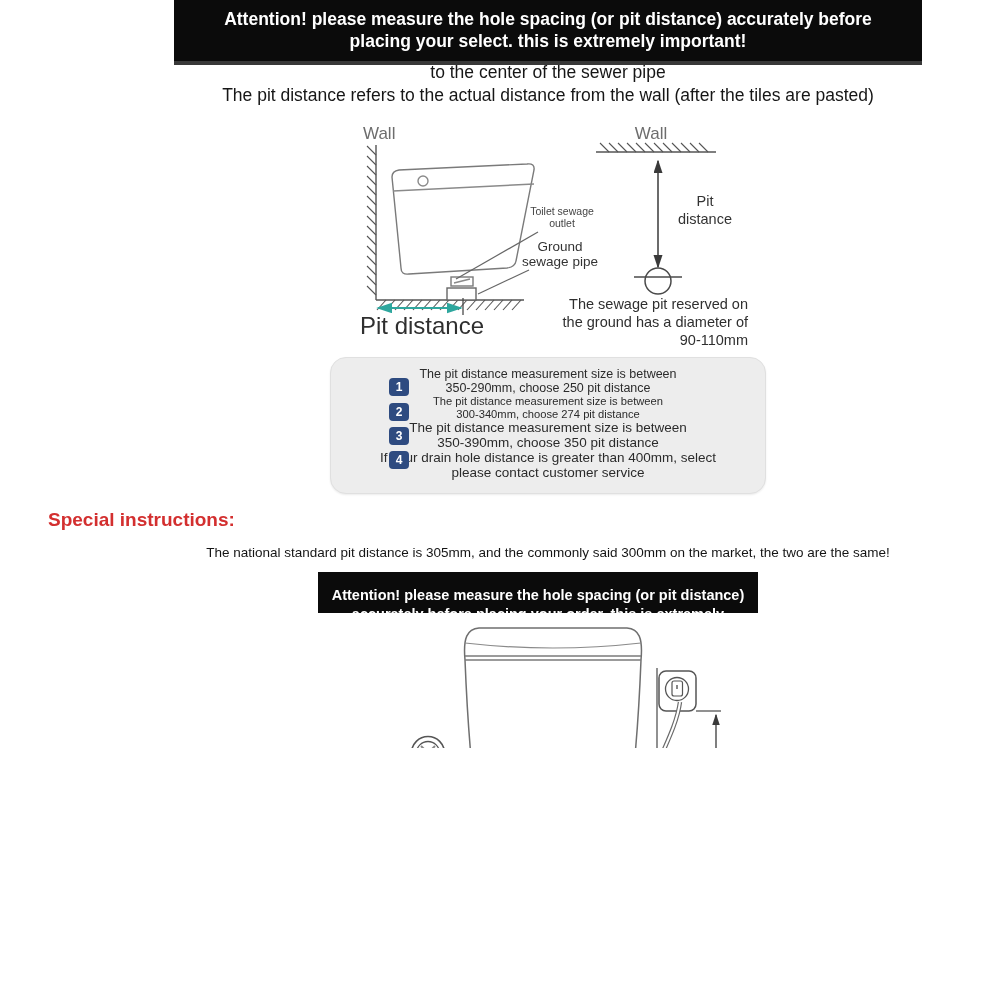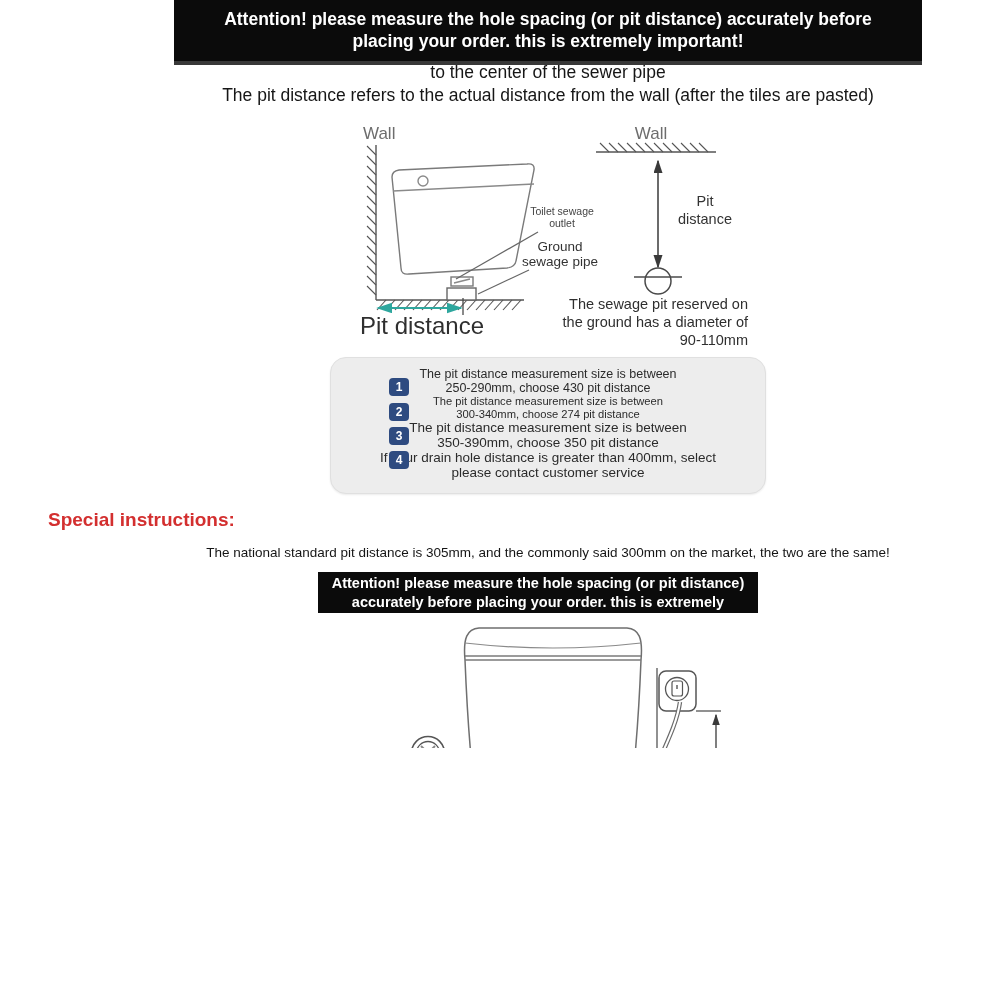--- a/index.html
+++ b/index.html
@@ -32,33 +32,33 @@
   .s3 .l{font-size:13.5px;line-height:15px;font-weight:500;}
   .s4 .l{font-size:13.5px;line-height:15px;font-weight:500;}
 
   .special-title{position:absolute;left:0;top:509px;width:1000px;
                  color:#d32f2f;font-size:19px;font-weight:600;}
   .standard-line{position:absolute;left:0;top:545px;width:1000px;text-align:center;
                  font-size:13.5px;font-weight:500;color:#151515;}
 
   .banner2{position:absolute;left:270px;top:572px;width:440px;height:41px;background:#0b0b0b;
            color:#fff;text-align:center;font-size:14.5px;font-weight:700;line-height:19px;
-           padding-top:2px;box-sizing:border-box;}
+           padding-top:14px;box-sizing:border-box;}
   .banner2 span{display:block;}
 
   .bottom-strip{position:absolute;left:0;top:988px;width:1000px;height:12px;background:#f5f5f5;}
 </style>
 </head>
 <body>
 
 <div class="page">
 
   <div class="banner1">
     <span>Attention! please measure the hole spacing (or pit distance) accurately before</span>
-    <span>placing your order. this is extremely important!</span>
+    <span>placing your select. this is extremely important!</span>
   </div>
 
   <div class="intro">
     <span>to the center of the sewer pipe</span>
     <span>The pit distance refers to the actual distance from the wall (after the tiles are pasted)</span>
   </div>
 
   <svg class="fig" style="left:280px;top:113px;" width="440" height="244" viewBox="0 0 440 244">
     <defs>
       <marker id="ad1" markerWidth="9" markerHeight="8" refX="8" refY="3" orient="auto-start-reverse">
@@ -165,21 +165,21 @@
     <text x="420" y="232" font-size="14.5" font-weight="500" fill="#2f2f2f" text-anchor="end">90-110mm</text>
   </svg>
 
   <div class="steps-box">
     <div class="badge b1">1</div>
     <div class="badge b2">2</div>
     <div class="badge b3">3</div>
     <div class="badge b4">4</div>
     <div class="step s1">
       <span class="l">The pit distance measurement size is between</span>
-      <span class="l">250-290mm, choose 430 pit distance</span>
+      <span class="l">350-290mm, choose 250 pit distance</span>
     </div>
     <div class="step s2">
       <span class="l">The pit distance measurement size is between</span>
       <span class="l">300-340mm, choose 274 pit distance</span>
     </div>
     <div class="step s3">
       <span class="l">The pit distance measurement size is between</span>
       <span class="l">350-390mm, choose 350 pit distance</span>
     </div>
     <div class="step s4">

